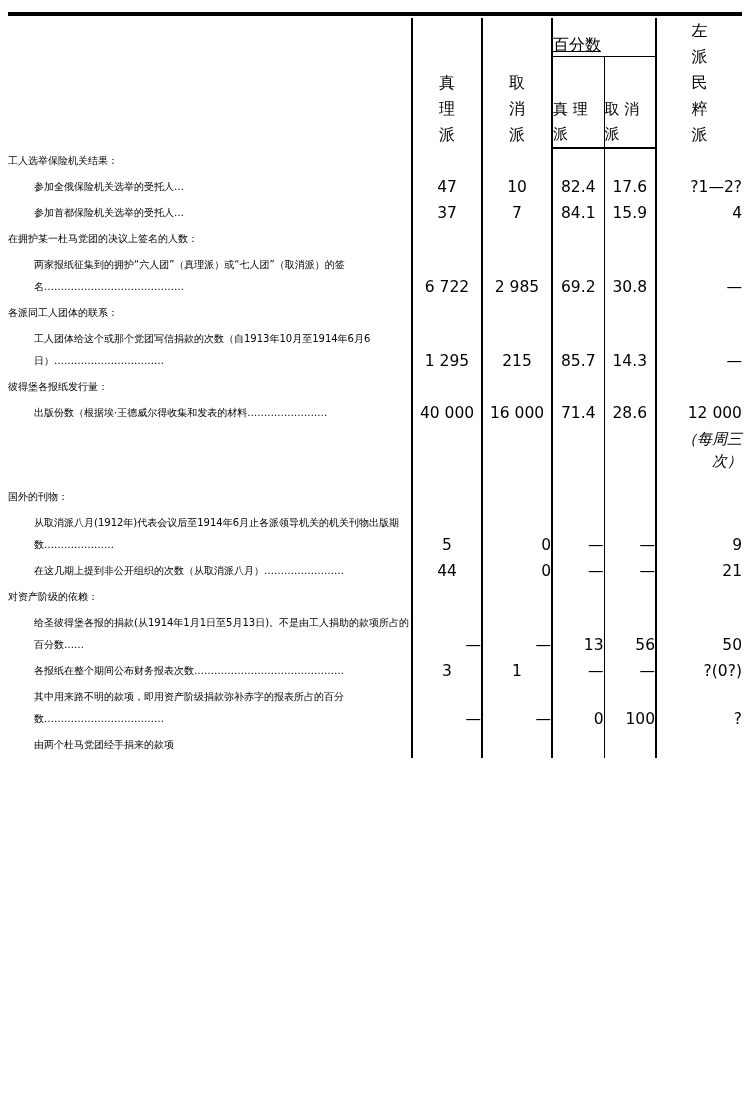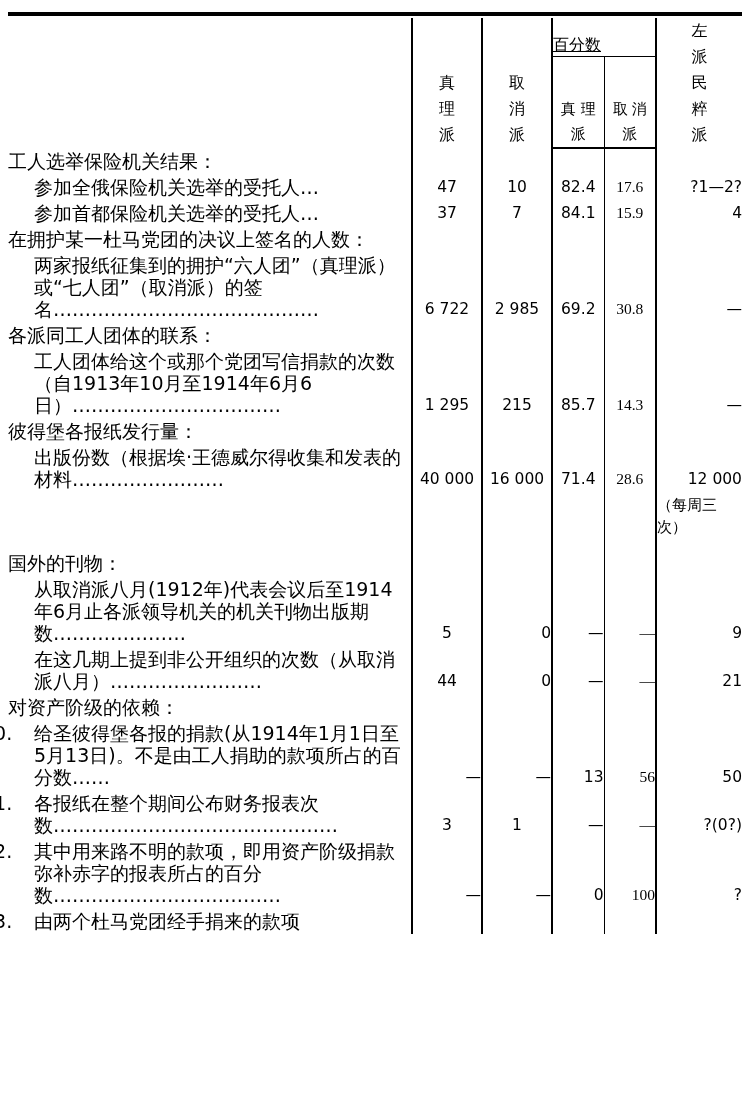--- a/index.html
+++ b/index.html
@@ -44,58 +44,58 @@
   }
   
   col.c-label { width: 404px; }
   col.c-a { width: 70px; }
   col.c-b { width: 70px; }
   col.c-c { width: 52px; }
   col.c-d { width: 52px; }
   col.c-e { width: 86px; }
 
   .vl { border-left: 2px solid #000; }
-  .vl-thin { border-left: 1.5px solid #000; font-family: Liberation Serif, serif; }
+  .vl-thin { border-left: 1.5px solid #000; }
 
   
   .hdr-cell {
     text-align: center;
     font-size: 16px;
     line-height: 26px;
     padding: 6px 2px 8px 2px;
     vertical-align: top;
   }
   .hdr-cell .ch { display:block; }
   .hdr-stack { letter-spacing: 0px; }
   .hdr-pct-label {
     text-align: left;
     font-size: 16px;
     padding: 6px 0 4px 0;
     border-bottom: 1.5px solid #000;
     text-decoration: underline;
   }
   .hdr-sub {
-    text-align: center;
+    text-align: left;
     font-size: 15px;
     line-height: 25px;
     padding: 4px 2px 8px 2px;
     vertical-align: top;
   }
   .hdr-row-bottom td { border-bottom: 2.5px solid #000; }
 
   
   tr.datarow td {
     padding-top: 2px;
     padding-bottom: 2px;
   }
   td.label {
     text-align: left;
     padding-left: 4px;
     padding-right: 6px;
-    font-size: 19px;
+    font-size: 10px;
     line-height: 22px;
   }
   td.num {
     text-align: center;
     padding-right: 7px;
     font-size: 15.5px;
     line-height: 22px;
     white-space: nowrap;
   }
   td.num.ctr {
@@ -111,23 +111,24 @@
     display: inline-block;
     width: 26px;
     text-align: left;
   }
   .hang {
     display: block;
     padding-left: 26px;
     text-indent: -26px;
   }
   .note {
-    text-align: left;
+    text-align: right;
     font-size: 15px;
     line-height: 22px;
+    font-style: italic;
   }
   .spacer td { height: 10px; }
 </style>
 </head>
 <body>
 
 <div class="page">
   <div class="rule-top"></div>
 
   <table class="tbl">

